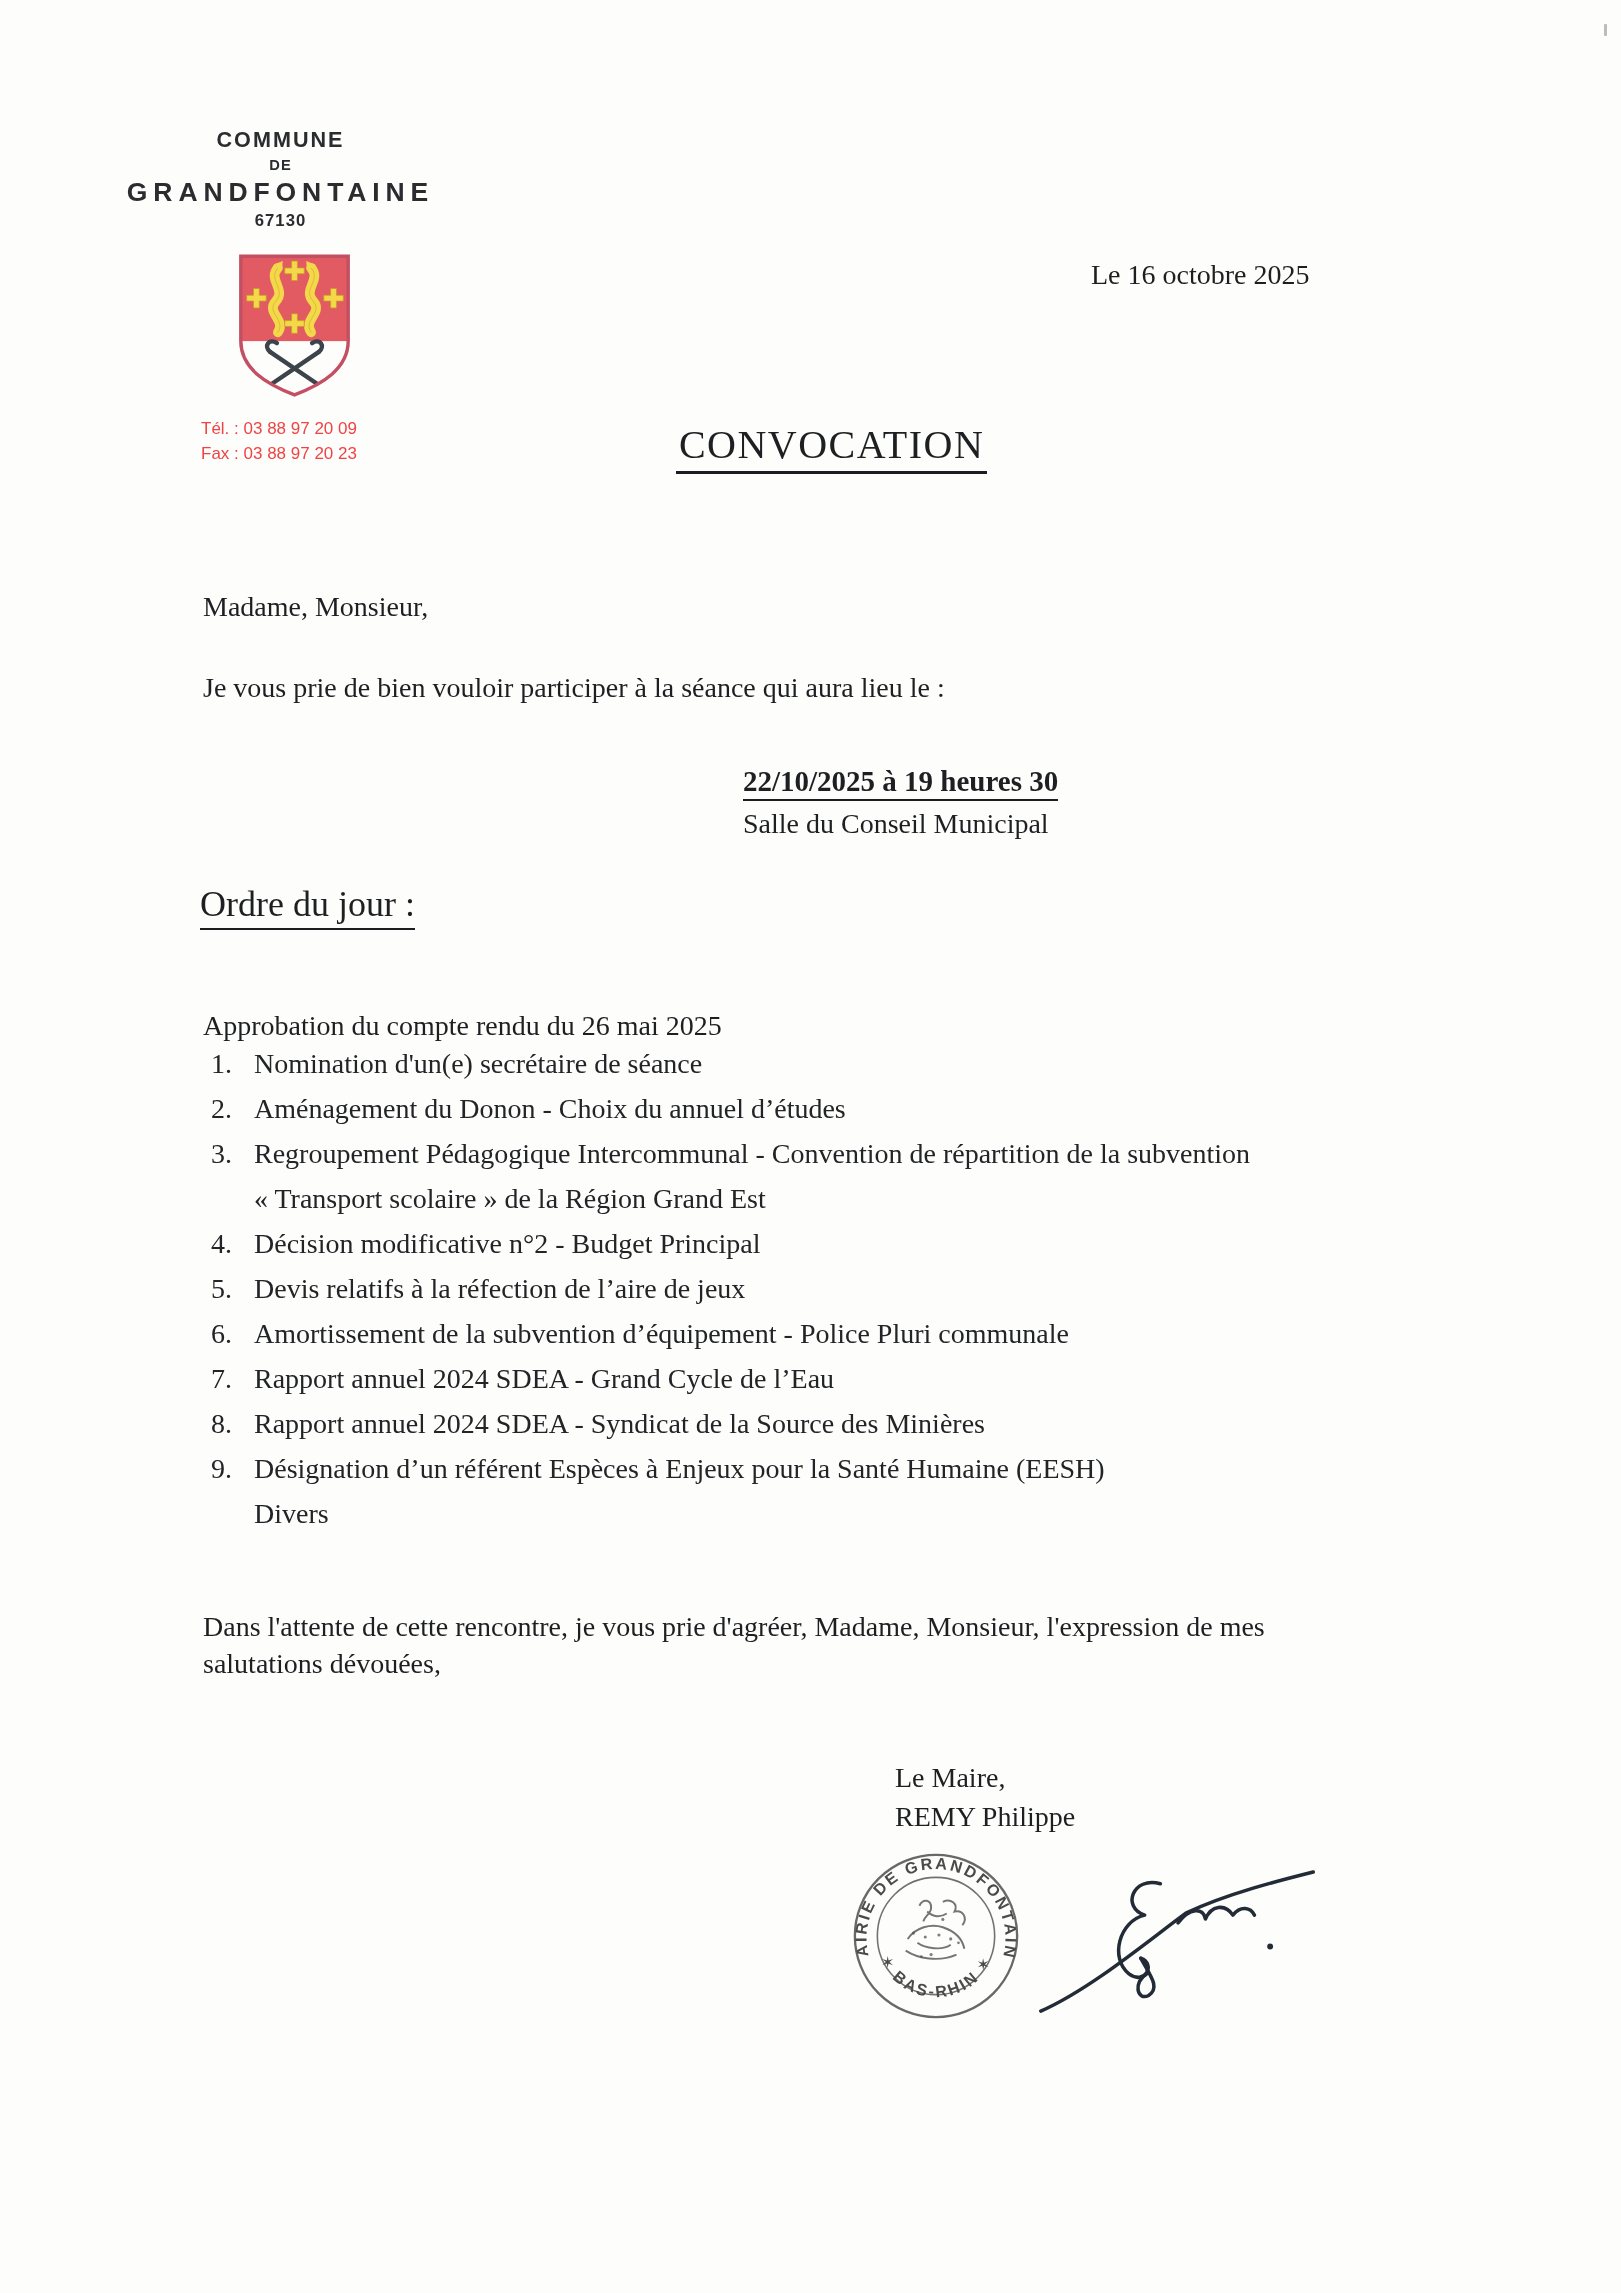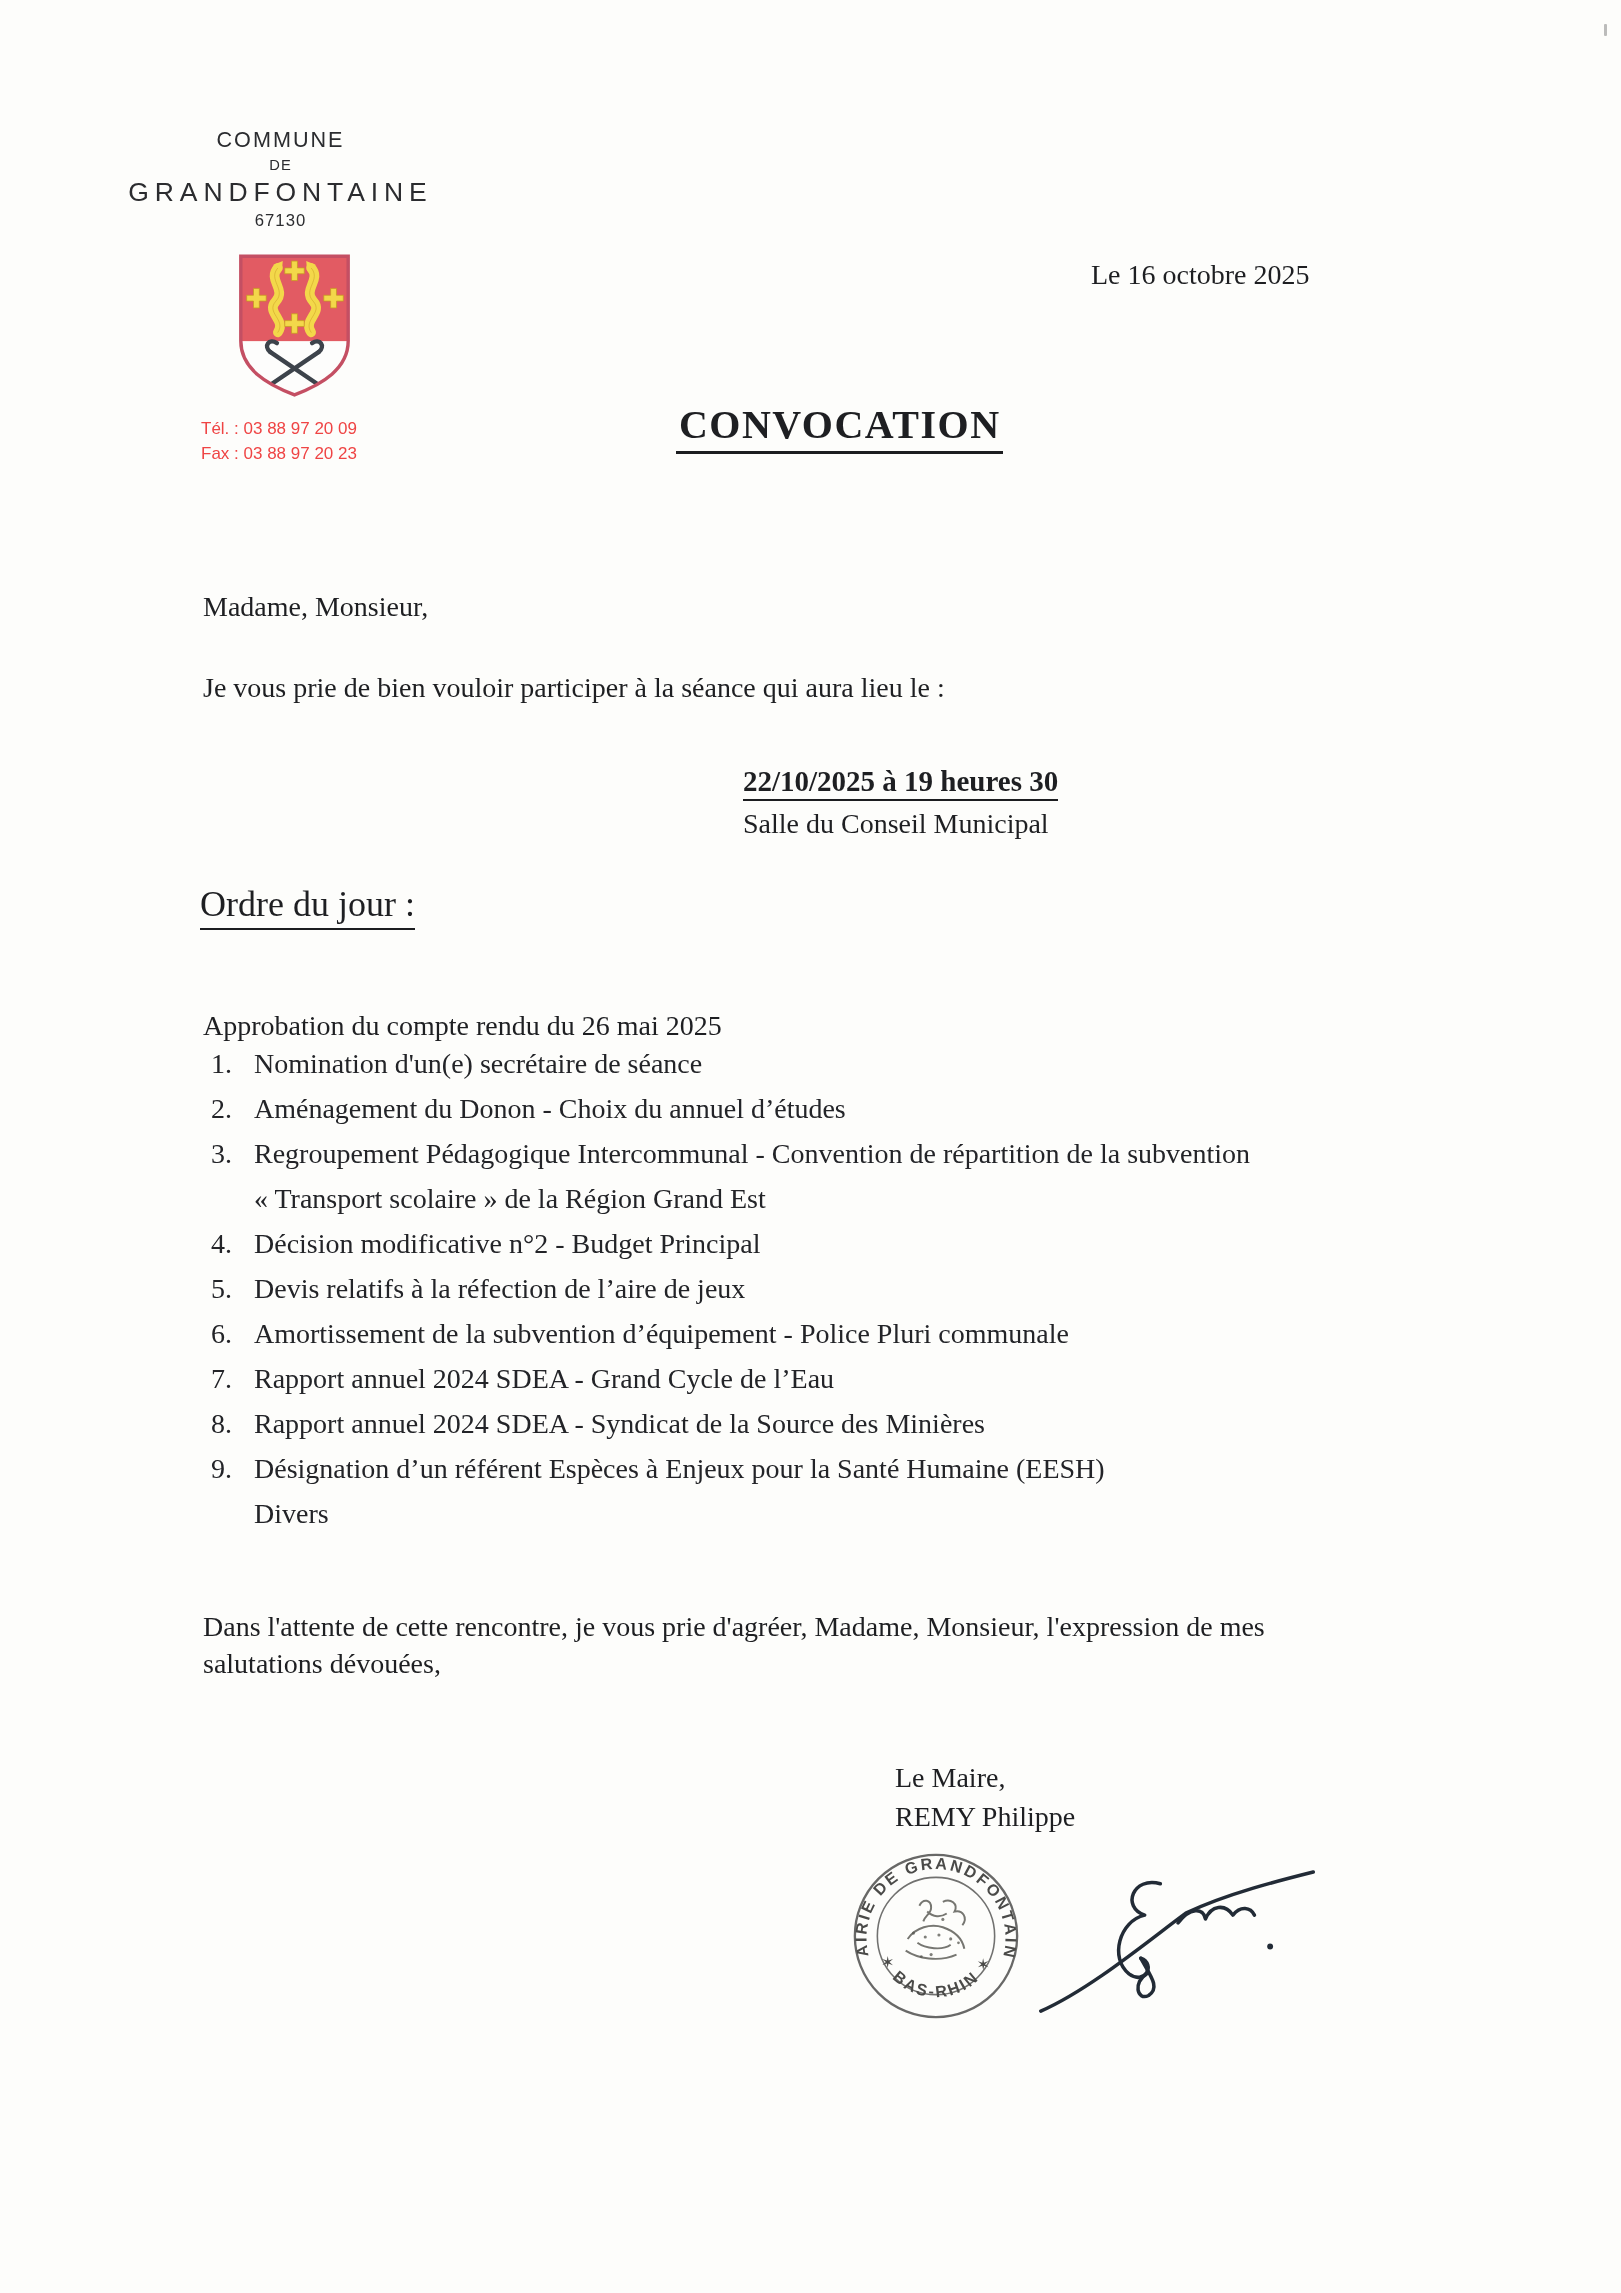--- a/index.html
+++ b/index.html
@@ -4,30 +4,30 @@
 <style>
   html,body{margin:0;padding:0;background:#e9e9e7;}
   .page{
     position:relative;width:1621px;height:2294px;margin:0 auto;
     background:#fdfdfb;color:#1e1f22;overflow:hidden;
     font-family:"Liberation Serif","DejaVu Serif",serif;
   }
   .abs{position:absolute;}
   
   .commune{left:116px;top:127px;width:329px;text-align:center;
-    font-family:"Liberation Sans","DejaVu Sans",sans-serif;font-weight:normal;color:#2b2c2f;}
+    font-family:"Liberation Sans","DejaVu Sans",sans-serif;font-weight:bold;color:#2b2c2f;}
   .commune .l1{font-size:21.6px;letter-spacing:2px;}
   .commune .l2{font-size:14.7px;letter-spacing:1px;margin-top:3.9px;}
   .commune .l3{font-size:26.5px;letter-spacing:5.9px;margin-top:3.9px;white-space:nowrap;}
   .commune .l4{font-size:16.7px;letter-spacing:1px;margin-top:2.9px;}
   .telfax{left:201px;top:417px;font-family:"Liberation Sans","DejaVu Sans",sans-serif;
     font-size:17px;color:#ef4444;line-height:1.45;}
   
   .dateline{left:1091px;top:259px;font-size:28px;}
-  .title{left:676px;top:401px;font-size:40px;font-weight:bold;letter-spacing:1.5px;
+  .title{left:676px;top:421px;font-size:40px;font-weight:normal;letter-spacing:1.5px;
     border-bottom:3.9px solid #1c1d20;padding:0 2.9px 2.9px 2.9px;}
   .salutation{left:203px;top:591px;font-size:28px;}
   .intro{left:203px;top:672px;font-size:28px;}
   .meeting{left:743px;top:765px;font-size:28px;}
   .meeting .dt{font-size:29px;font-weight:bold;display:inline-block;
     border-bottom:2.9px solid #1c1d20;padding-bottom:1px;text-align:right;}
   .meeting .loc{margin-top:6.9px;}
   .agenda-heading{left:200px;top:883px;font-size:36px;display:inline-block;
     border-bottom:2px solid #1c1d20;padding-bottom:2.9px;}
   .preamble{left:203px;top:1010px;font-size:28px;}

